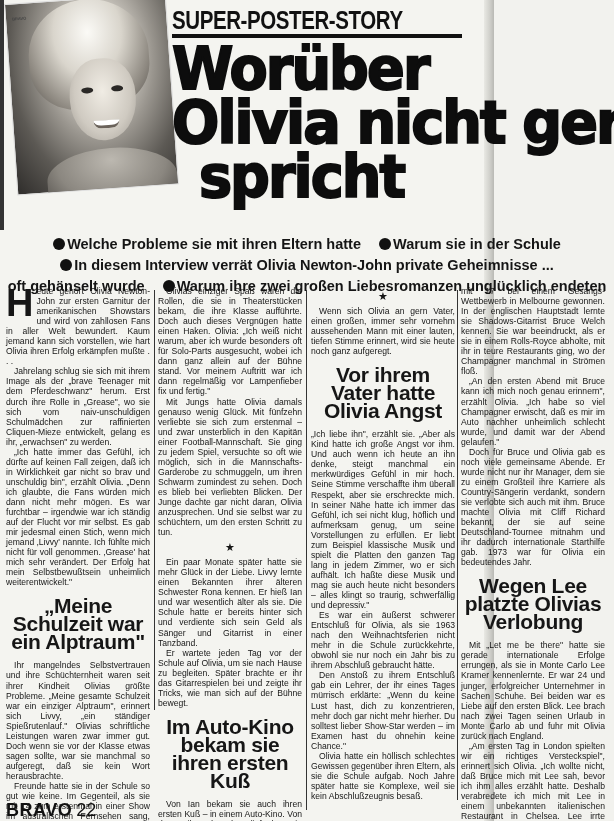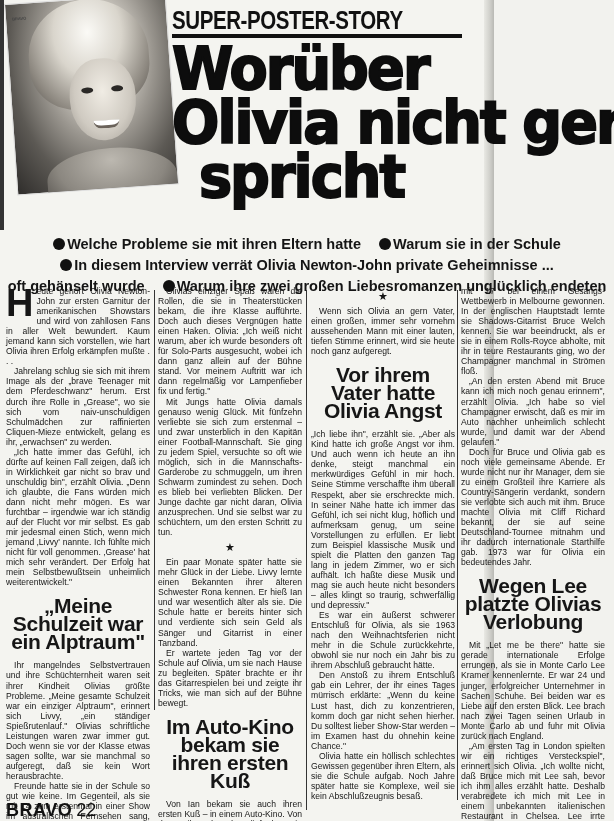--- a/index.html
+++ b/index.html
@@ -128,21 +128,21 @@
       <p>Von Ian bekam sie auch ihren ersten Kuß – in einem Auto-Kino. Von dem Film, der dort lief, hat sie überhaupt nichts mitbekommen.</p>
 
     </div>
 
     <div class="col c3">
       <div class="star">★</div>
       <p>Wenn sich Olivia an gern Vater, einen großen, immer sehr vornehm aussehenden Mann mit einer lauten, tiefen Stimme erinnert, wird sie heute noch ganz aufgeregt.</p>
       <div class="subhead">Vor ihrem Vater hatte Olivia Angst</div>
       <p class="noindent">„Ich liebe ihn", erzählt sie. „Aber als Kind hatte ich große Angst vor ihm. Und auch wenn ich heute an ihn denke, steigt manchmal ein merkwürdiges Gefühl in mir hoch. Seine Stimme verschaffte ihm überall Respekt, aber sie erschreckte mich. In seiner Nähe hatte ich immer das Gefühl, ich sei nicht klug, höflich und aufmerksam genug, um seine Vorstellungen zu erfüllen. Er liebt zum Beispiel klassische Musik und spielt die Platten den ganzen Tag lang in jedem Zimmer, wo er sich aufhält. Ich haßte diese Musik und mag sie auch heute nicht besonders – alles klingt so traurig, schwerfällig und depressiv."</p>
       <p>Es war ein äußerst schwerer Entschluß für Olivia, als sie 1963 nach den Weihnachtsferien nicht mehr in die Schule zurückkehrte, obwohl sie nur noch ein Jahr bis zu ihrem Abschluß gebraucht hätte.</p>
-      <p>Den Anstoß zu ihrem Entschluß gab ein Lehrer, der ihr eines Tages mürrisch erklärte: „Wenn du keine Lust hast, dich zu konzentrieren, komm doch gar nicht sehen hierher. Du solltest lieber Show-Star werden – im Examen hast du ohnehin keine Chance."</p>
+      <p>Den Anstoß zu ihrem Entschluß gab ein Lehrer, der ihr eines Tages mürrisch erklärte: „Wenn du keine Lust hast, dich zu konzentrieren, mehr doch gar nicht mehr hierher. Du solltest lieber Show-Star werden – im Examen hast du ohnehin keine Chance."</p>
       <p>Olivia hatte ein höllisch schlechtes Gewissen gegenüber ihren Eltern, als sie die Schule aufgab. Noch Jahre später hatte sie Komplexe, weil sie kein Abschlußzeugnis besaß.</p>
 
     </div>
 
     <div class="col c4">
       <p class="noindent">mit 17 bei einem Gesangs-Wettbewerb in Melbourne gewonnen. In der englischen Hauptstadt lernte sie Shadows-Gitarrist Bruce Welch kennen. Sie war beeindruckt, als er sie in einem Rolls-Royce abholte, mit ihr in teure Restaurants ging, wo der Champagner manchmal in Strömen floß.</p>
       <p>„An den ersten Abend mit Bruce kann ich mich noch genau erinnern", erzählt Olivia. „Ich habe so viel Champagner erwischt, daß es mir im Auto nachher unheimlich schlecht wurde, und damit war der Abend gelaufen."</p>
       <p>Doch für Bruce und Olivia gab es noch viele gemeinsame Abende. Er wurde nicht nur ihr Manager, dem sie zu einem Großteil ihre Karriere als Country-Sängerin verdankt, sondern sie verlobte sich auch mit ihm. Bruce machte Olivia mit Cliff Richard bekannt, der sie auf seine Deutschland-Tournee mitnahm und ihr dadurch internationale Starthilfe gab. 1973 war für Olivia ein bedeutendes Jahr.</p>
       <div class="subhead">Wegen Lee platzte Olivias Verlobung</div>
       <p>Mit „Let me be there" hatte sie gerade internationale Erfolge errungen, als sie in Monte Carlo Lee Kramer kennenlernte. Er war 24 und junger, erfolgreicher Unternehmer in Sachen Schuhe. Bei beiden war es Liebe auf den ersten Blick. Lee brach nach zwei Tagen seinen Urlaub in Monte Carlo ab und fuhr mit Olivia zurück nach England.</p>

